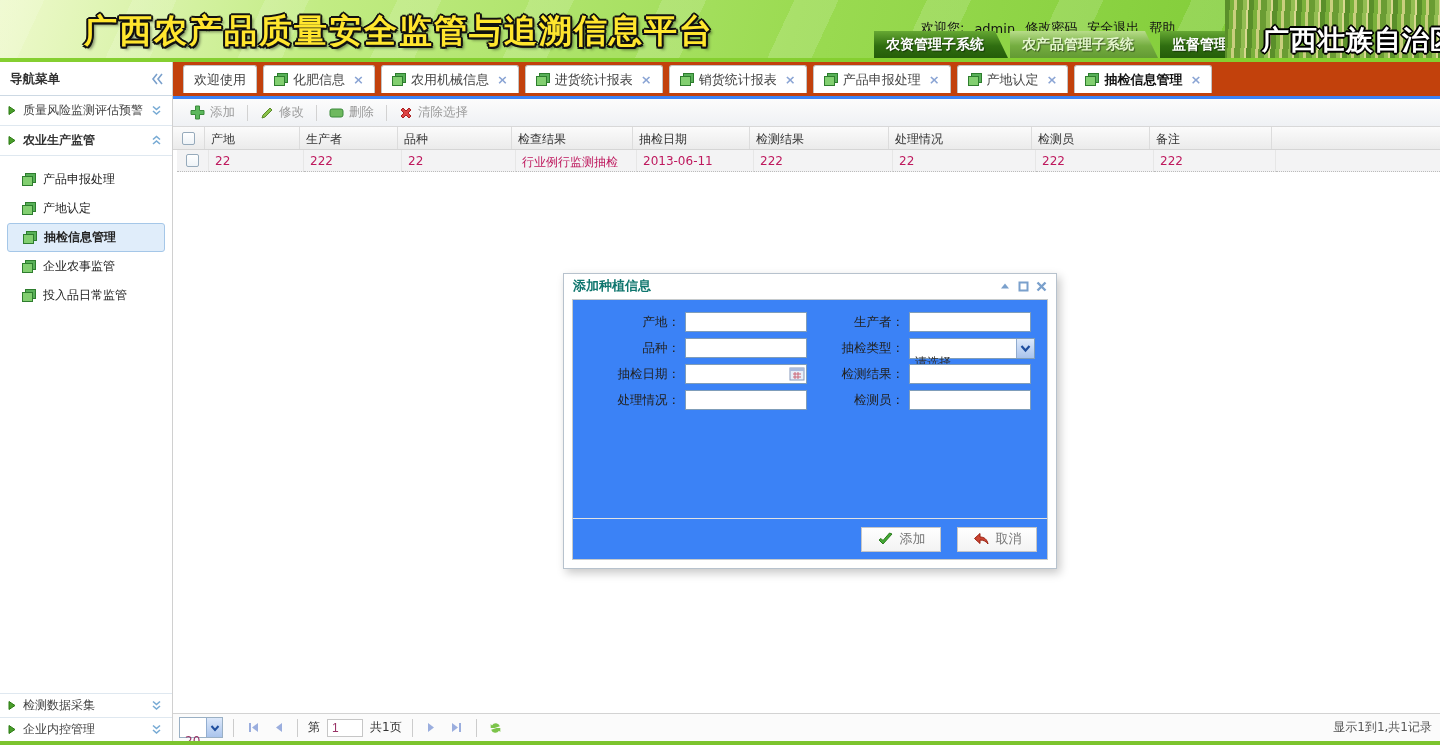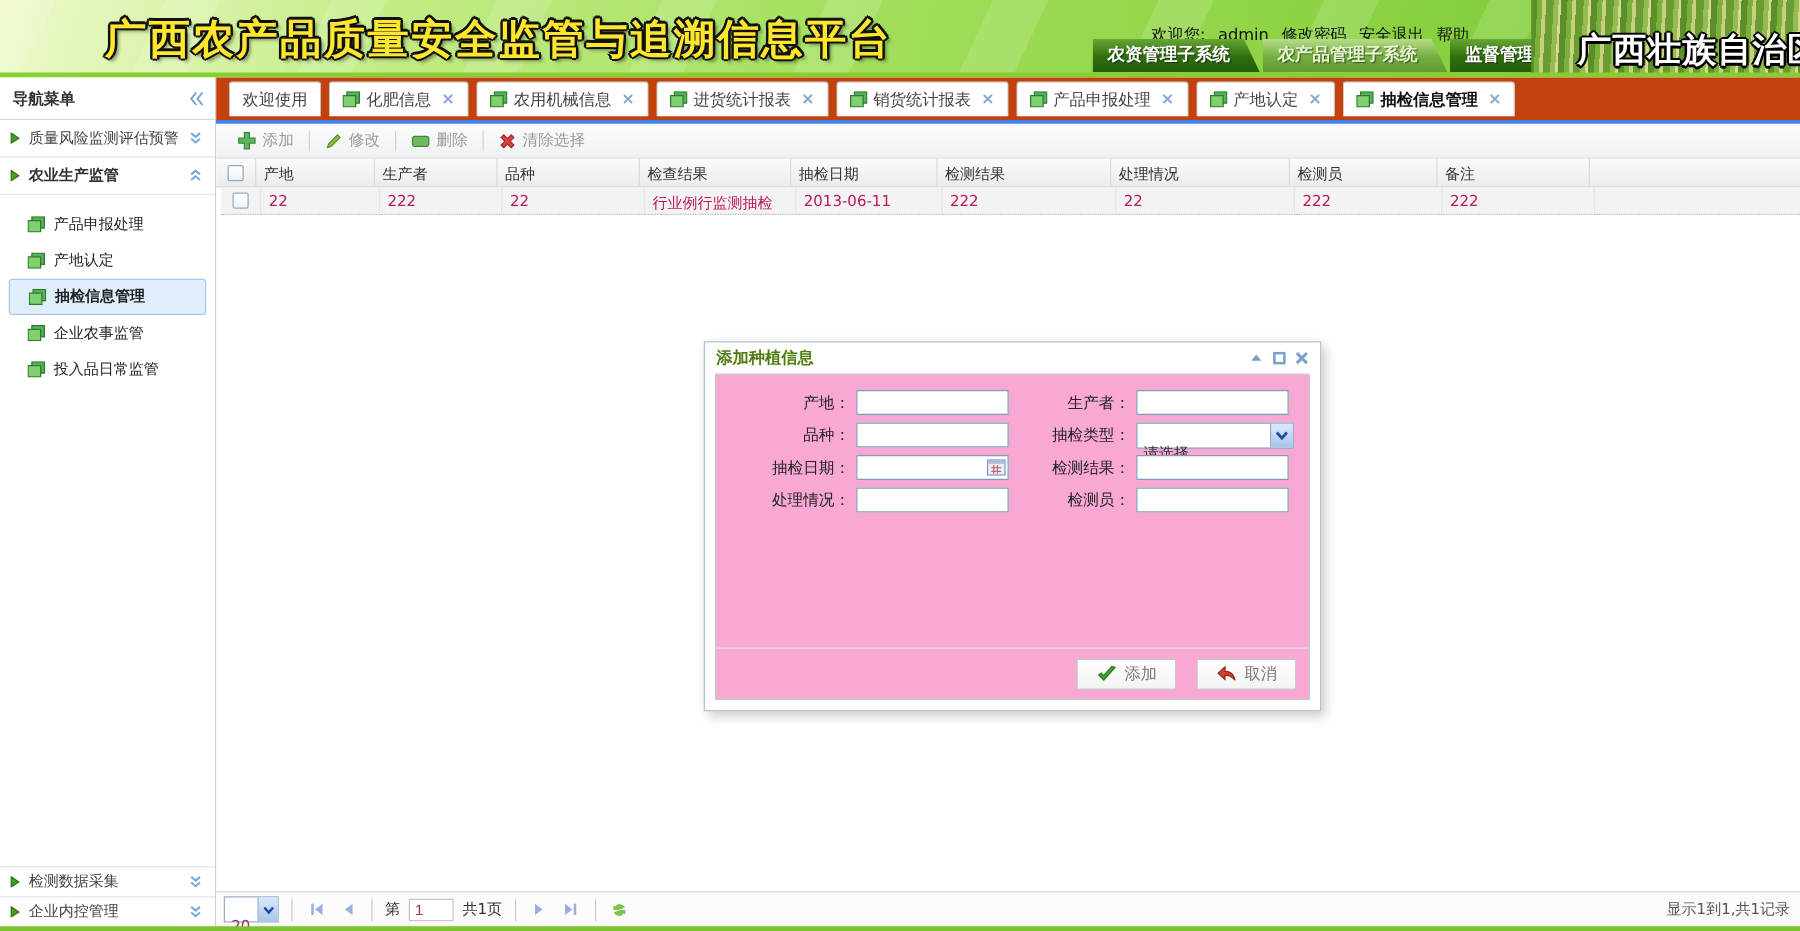--- a/index.html
+++ b/index.html
@@ -86,26 +86,26 @@
     border-left:1px solid #93aed0; display:flex; align-items:center; justify-content:center; }
   .psep { width:1px; height:18px; background:#ccc; margin:0 3px; }
   .pbtn { width:18px; height:18px; display:flex; align-items:center; justify-content:center; cursor:pointer; }
   .pinput { width:36px; height:18px; border:1px solid #c6c6c6; padding:0 4px; font-size:12px; color:#993366; }
   .pstatus { margin-left:auto; color:#555; }
 
   
   .dialog { position:absolute; left:563px; top:273px; width:494px; height:296px; background:#fff;
     border:1px solid #b7c2cd; box-shadow:3px 4px 9px rgba(0,0,0,.22); z-index:10; }
   .dlg-title { height:24px; display:flex; align-items:center; padding:0 9px; font-size:13px;
-    font-weight:bold; color:#4d7c0f; }
+    font-weight:bold; color:#0f766e; }
   .dlg-title .t { flex:1; }
   .dlg-tools { display:flex; gap:7px; align-items:center; }
   .dlg-tools span { cursor:pointer; display:flex; }
   .dlg-body { position:absolute; left:8px; right:8px; top:25px; bottom:8px; border:1px solid #c6cacc;
-    background:#f9a8d4; }
+    background:#3b82f6; }
   .frm { padding-top:9px; }
   .frow { display:flex; align-items:center; height:26px; }
   .flbl1 { width:112px; text-align:right; padding-right:5px; color:#222; font-size:12.5px; }
   .flbl2 { width:102px; text-align:right; padding-right:5px; color:#222; font-size:12.5px; }
   .fin { width:122px; height:20px; border:1px solid #7f9db9; padding:1px 4px; font-size:12px;
     font-family:"DejaVu Sans",sans-serif; }
   .datewrap { position:relative; width:122px; }
   .datewrap .fin { width:122px; padding-right:20px; }
   .datewrap .cal { position:absolute; right:2px; top:2px; cursor:pointer; }
   .fsel { width:126px; height:21px; border:1px solid #7f9db9; display:flex; align-items:center;

